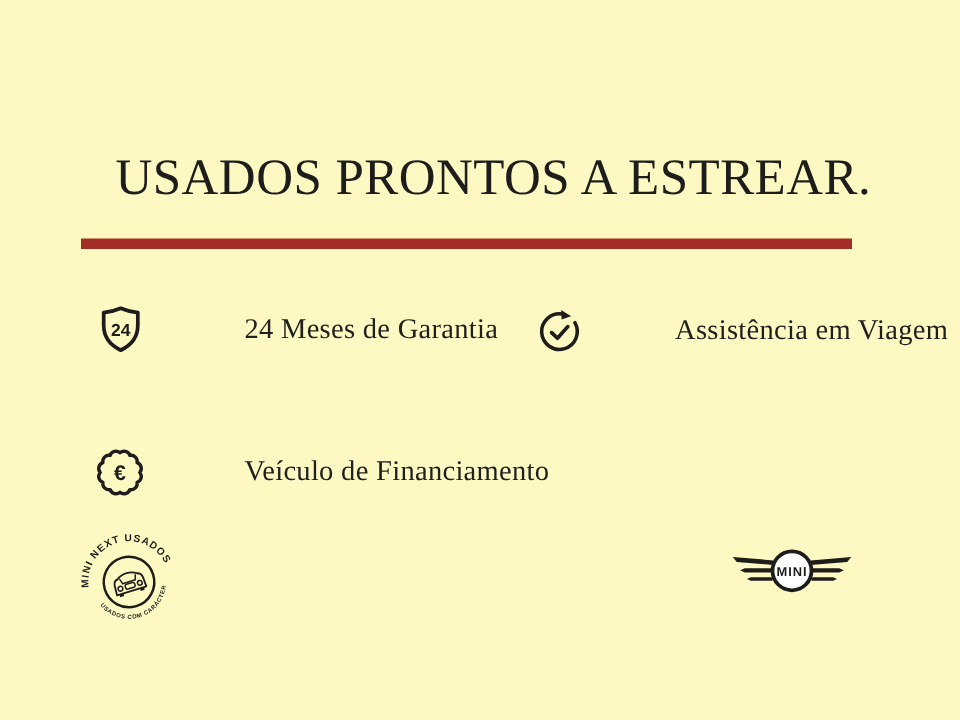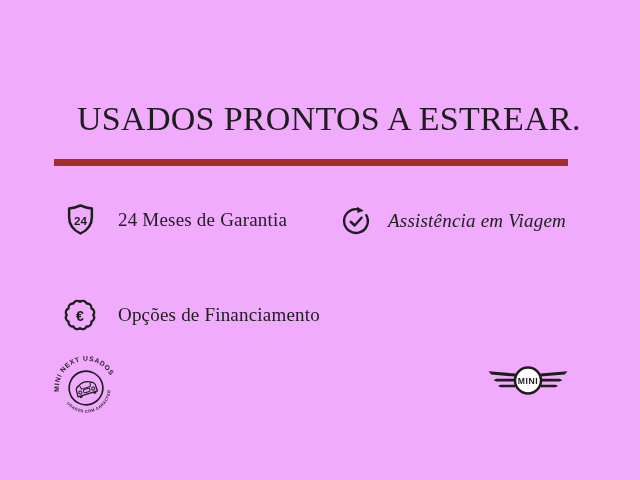--- a/index.html
+++ b/index.html
@@ -1,36 +1,37 @@
 <!DOCTYPE html>
 <html><head>
 <meta charset="utf-8">
 <style>
   html,body{margin:0;padding:0;background:#ffffff;}
   .canvas{
-    position:relative;width:640px;height:480px;background:#f0abfc;overflow:hidden;
+    position:relative;width:640px;height:480px;background:#fef9c3;overflow:hidden;
     font-family:"Liberation Serif","DejaVu Serif",serif;color:#1d1d1b;
   }
   .page-title{
     position:absolute;left:77px;top:100px;margin:0;
     font-size:34px;font-weight:400;letter-spacing:0.3px;color:#1d1d1b;
     font-family:"Liberation Serif","DejaVu Serif",serif;white-space:nowrap;
   }
   .divider{
     position:absolute;left:54px;top:159px;width:514px;height:7px;
     background:#A32E27;
   }
   .feature{position:absolute;display:flex;align-items:center;height:45px;justify-content:space-between;}
   .feature .ficon{display:flex;align-items:center;justify-content:flex-start;}
   .col-left .ficon{width:55px;}
   .col-right .ficon{width:47px;}
   .feature .ficon svg{display:block;}
   .flabel{
     font-size:19px;letter-spacing:0.2px;color:#20201e;white-space:nowrap;
     font-family:"Liberation Serif","DejaVu Serif",serif;
+    margin-left:45px;
   }
   .icon-stroke{fill:none;stroke:#1d1d1b;stroke-linecap:round;stroke-linejoin:round;}
   .stamp{position:absolute;left:49px;top:351px;}
   .brand-logo{position:absolute;left:488px;top:361px;}
   .stamp text{font-family:"Liberation Sans","DejaVu Sans",sans-serif;fill:#1d1d1b;}
   .logo-text{font-family:"Liberation Sans","DejaVu Sans",sans-serif;font-weight:bold;fill:#1d1d1b;}
 </style>
 </head>
 <body>
 
@@ -50,24 +51,24 @@
   </div>
 
 
   <div class="feature col-left" style="left:63px;top:292px;">
     <span class="ficon">
       <svg width="34" height="34" viewBox="0 0 24 24">
         <path class="icon-stroke" stroke-width="1.6" d="M21.3 12 A2.9 2.9 0 0 1 20.05 16.65 A2.9 2.9 0 0 1 16.65 20.05 A2.9 2.9 0 0 1 12 21.3 A2.9 2.9 0 0 1 7.35 20.05 A2.9 2.9 0 0 1 3.95 16.65 A2.9 2.9 0 0 1 2.7 12 A2.9 2.9 0 0 1 3.95 7.35 A2.9 2.9 0 0 1 7.35 3.95 A2.9 2.9 0 0 1 12 2.7 A2.9 2.9 0 0 1 16.65 3.95 A2.9 2.9 0 0 1 20.05 7.35 A2.9 2.9 0 0 1 21.3 12 Z"></path>
         <text x="12" y="12.5" text-anchor="middle" dominant-baseline="central" font-family="Liberation Sans, DejaVu Sans, sans-serif" font-size="10" font-weight="600" fill="#1d1d1b">€</text>
       </svg>
     </span>
-    <span class="flabel">Opções de Financiamento</span>
+    <span class="flabel">Veículo de Financiamento</span>
   </div>
 
-  <div class="feature col-right" style="left:341px;top:198px;font-style:italic;">
+  <div class="feature col-right" style="left:358px;top:198px;">
     <span class="ficon">
       <svg width="30" height="30" viewBox="0 0 24 24">
         <path class="icon-stroke" stroke-width="1.9" d="M20.2 7.3 A9.5 9.5 0 1 1 13.6 2.7"></path>
         <polygon points="12.9,0.5 18.2,3.8 13.1,5.6" fill="#1d1d1b"></polygon>
         <path class="icon-stroke" stroke-width="2" d="M7.8 12.6 L10.9 15.6 L16.4 9.4"></path>
       </svg>
     </span>
     <span class="flabel">Assistência em Viagem</span>
   </div>
 

